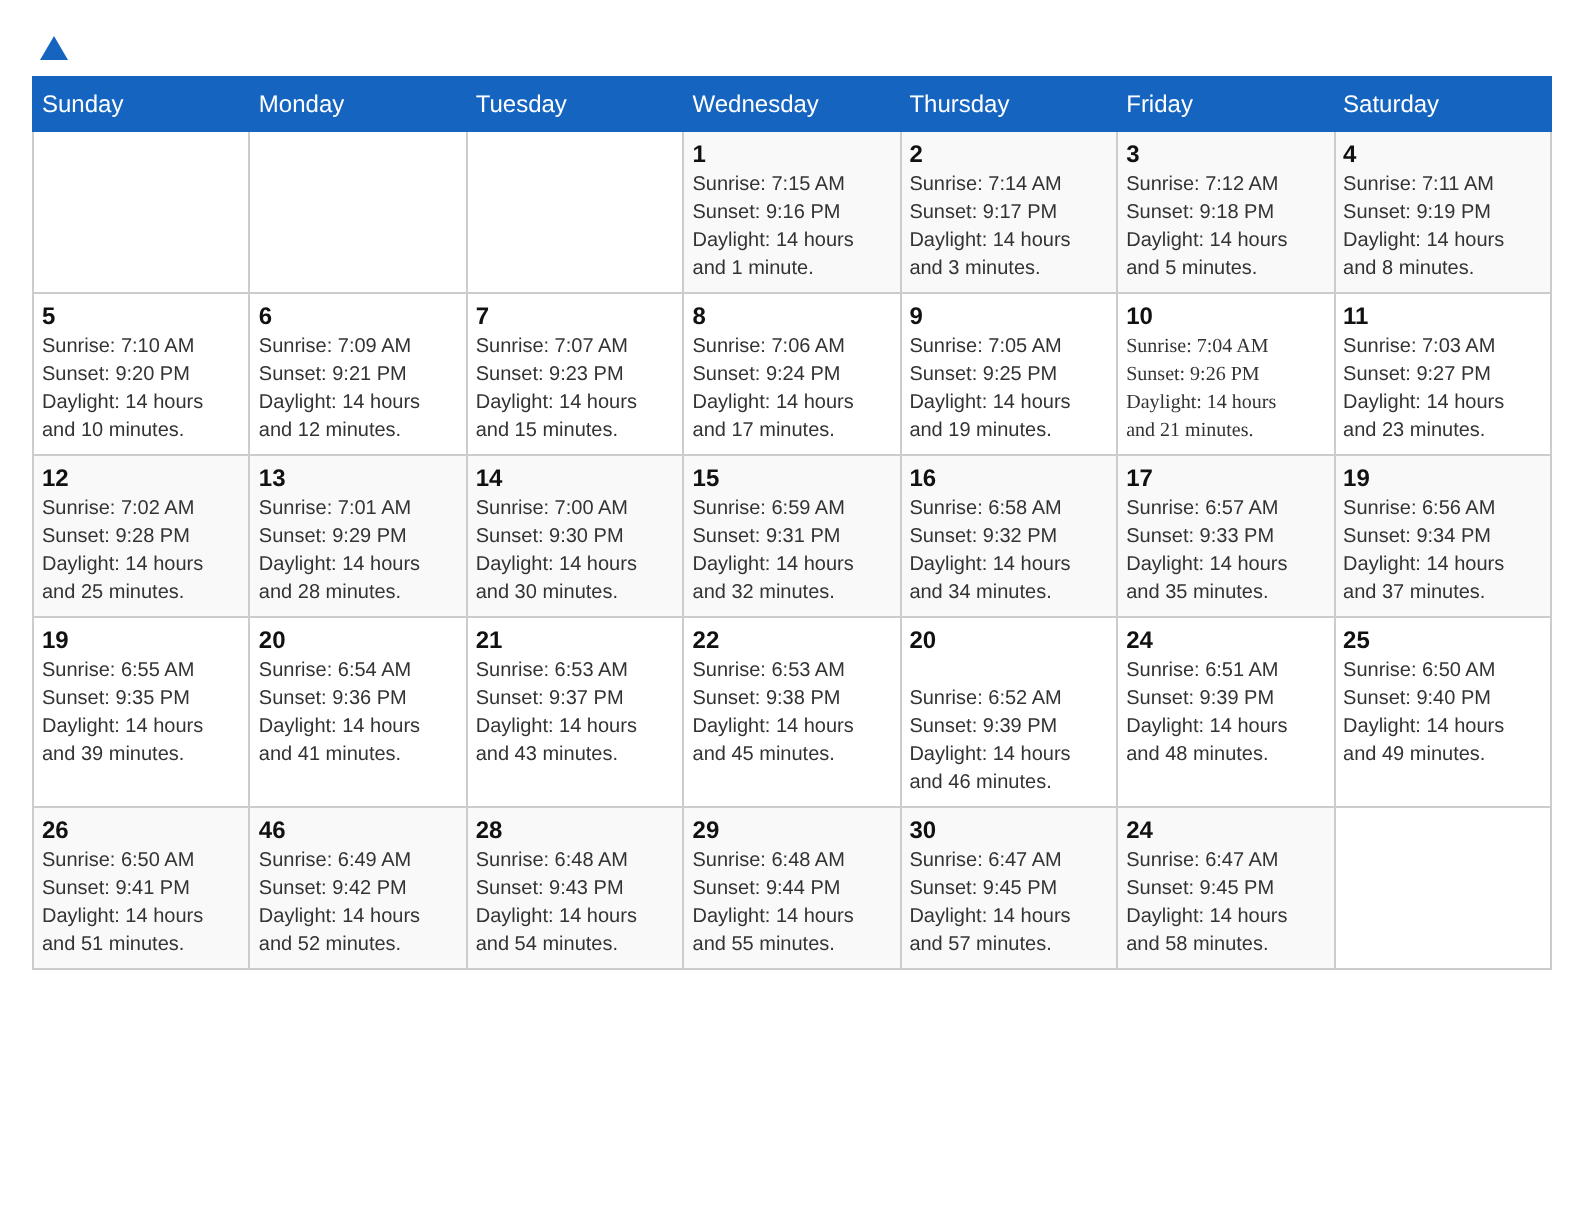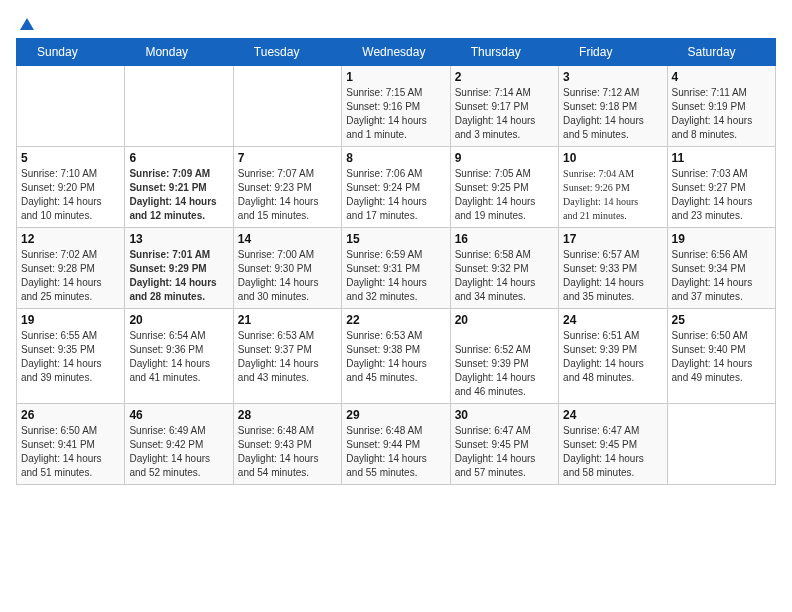--- a/index.html
+++ b/index.html
@@ -34,21 +34,21 @@
       color: #333;
     }
     table {
       width: 100%;
       border-collapse: collapse;
       font-size: 11px;
     }
     thead tr th {
       background-color: #1565c0;
       color: #fff;
-      padding: 6px 20px;
+      padding: 6px 4px;
       text-align: left;
       font-size: 12px;
       font-weight: normal;
       border: 1px solid #1565c0;
     }
     tbody tr td {
       border: 1px solid #ccc;
       vertical-align: top;
       padding: 4px;
       min-height: 70px;
@@ -141,21 +141,21 @@
       <tr>
         <td>
           <div class="day-num">5</div>
           <div class="day-info" style="white-space: pre-line;">Sunrise: 7:10 AM
 Sunset: 9:20 PM
 Daylight: 14 hours
 and 10 minutes.</div>
         </td>
         <td>
           <div class="day-num">6</div>
-          <div class="day-info" style="white-space: pre-line; font-weight: bold;">Sunrise: 7:09 AM
+          <div class="day-info" style="white-space: pre-line;">Sunrise: 7:09 AM
 Sunset: 9:21 PM
 Daylight: 14 hours
 and 12 minutes.</div>
         </td>
         <td>
           <div class="day-num">7</div>
           <div class="day-info" style="white-space: pre-line;">Sunrise: 7:07 AM
 Sunset: 9:23 PM
 Daylight: 14 hours
 and 15 minutes.</div>
@@ -192,21 +192,21 @@
       <tr>
         <td>
           <div class="day-num">12</div>
           <div class="day-info" style="white-space: pre-line;">Sunrise: 7:02 AM
 Sunset: 9:28 PM
 Daylight: 14 hours
 and 25 minutes.</div>
         </td>
         <td>
           <div class="day-num">13</div>
-          <div class="day-info" style="white-space: pre-line; font-weight: bold;">Sunrise: 7:01 AM
+          <div class="day-info" style="white-space: pre-line;">Sunrise: 7:01 AM
 Sunset: 9:29 PM
 Daylight: 14 hours
 and 28 minutes.</div>
         </td>
         <td>
           <div class="day-num">14</div>
           <div class="day-info" style="white-space: pre-line;">Sunrise: 7:00 AM
 Sunset: 9:30 PM
 Daylight: 14 hours
 and 30 minutes.</div>

